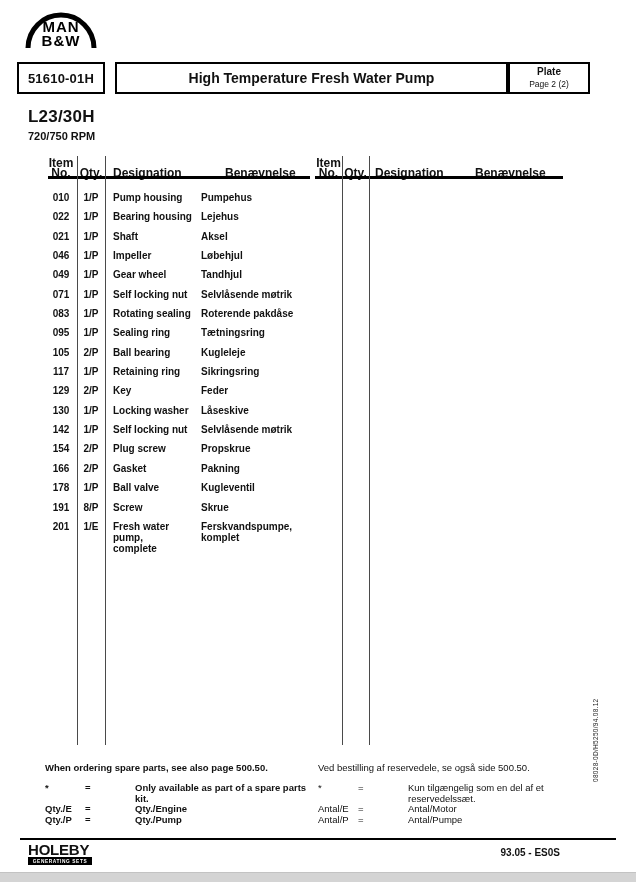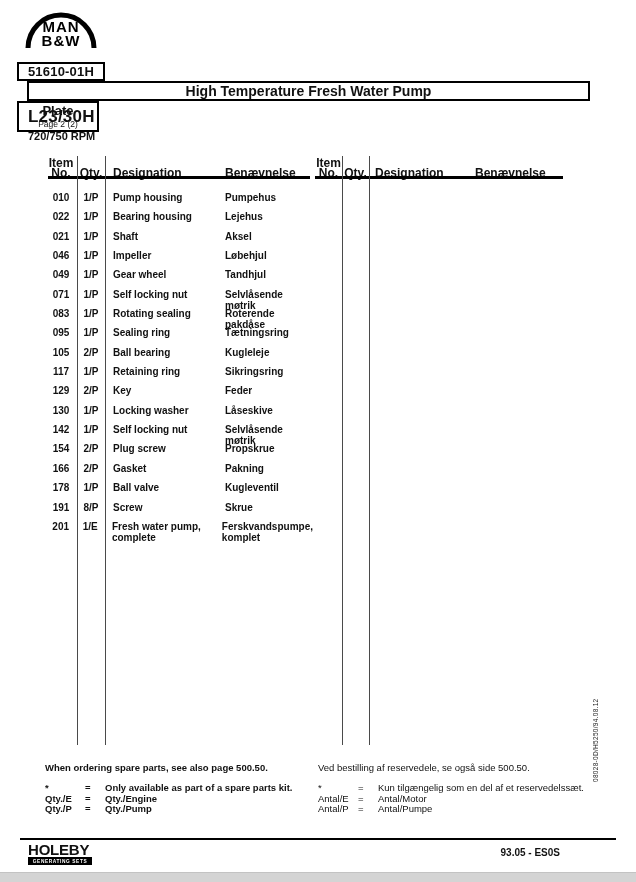--- a/index.html
+++ b/index.html
@@ -8,51 +8,51 @@
     width:636px;height:882px;
     background:#ffffff;
     font-family:"Liberation Sans", sans-serif;
     color:#111;
     overflow:hidden;
     outline:1px solid #d9d9d9;
   }
   
   .manbw{position:absolute;left:22px;top:5px;width:78px;height:44px;}
   
-  .hdr{position:absolute;left:17px;top:62px;width:573px;height:32px;display:flex;flex-direction:column;}
+  .hdr{position:absolute;left:17px;top:62px;width:573px;height:32px;display:flex;}
   .hdr .box{border:2px solid #000;box-sizing:border-box;display:flex;align-items:center;justify-content:center;background:#fff;}
   .plateno{width:88px;font-size:13px;font-weight:700;letter-spacing:0.2px;}
   .titlebox{flex:1;margin-left:10px;font-size:14px;font-weight:700;}
   .platebox{width:82px;margin-left:0px;flex-direction:column;line-height:1.25;border-width:2.5px !important;}
-  .platebox .pl1{font-size:13px;font-weight:700;}
+  .platebox .pl1{font-size:10px;font-weight:700;}
   .platebox .pl2{font-size:8.5px;font-weight:400;}
   
   .model{position:absolute;left:28px;top:107px;font-size:17px;font-weight:700;letter-spacing:0.2px;}
   .rpm{position:absolute;left:28px;top:130px;font-size:11px;font-weight:700;}
   
   .th{position:absolute;font-size:12px;font-weight:700;white-space:nowrap;}
   .rule{position:absolute;height:2.5px;background:#000;}
   .vline{position:absolute;width:1px;background:#4a4a4a;top:156px;height:589px;}
   
   .ptable{position:absolute;left:45px;top:192px;width:268px;}
   .prow{display:flex;align-items:flex-start;height:19.35px;}
   .prow span{font-size:10px;font-weight:700;line-height:11px;}
   .c-no{width:32px;text-align:center;}
   .c-qty{width:28px;text-align:center;}
-  .c-des{width:120px;padding-left:8px;box-sizing:border-box;white-space:pre-line;}
+  .c-des{width:96px;padding-left:8px;box-sizing:border-box;white-space:pre-line;}
   .c-ben{flex:1;white-space:pre-line;}
   
   .fn{position:absolute;top:762px;width:268px;}
   .fn .note{font-size:9.5px;line-height:11px;}
   .fn .legend{margin-top:10px;}
   .fn .lrow{display:flex;}
   .fn .lrow span{font-size:9.5px;line-height:10.5px;}
   .l-sym{width:40px;}
   .l-eq{width:20px;}
-  .l-txt{flex:1;}
+  .l-txt{flex:1;margin-left:30px;}
   .fn-en{left:45px;font-weight:700;}
   .fn-en .lrow span{font-weight:700;}
   .fn-da{left:318px;font-weight:400;}
   
   .sidecode{
     position:absolute;left:592px;top:672px;height:110px;
     writing-mode:vertical-rl;transform:rotate(180deg);
     font-size:6.5px;letter-spacing:0.3px;color:#222;white-space:nowrap;
   }
   

